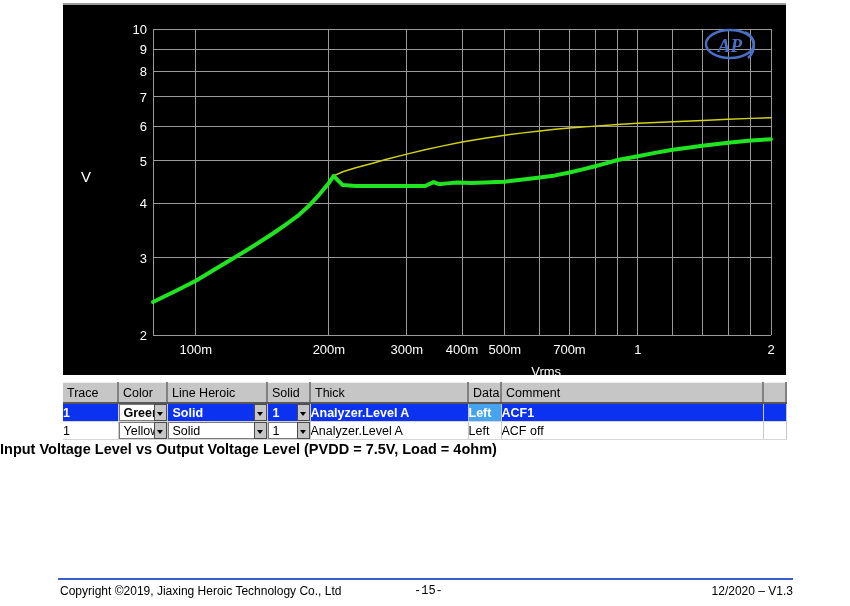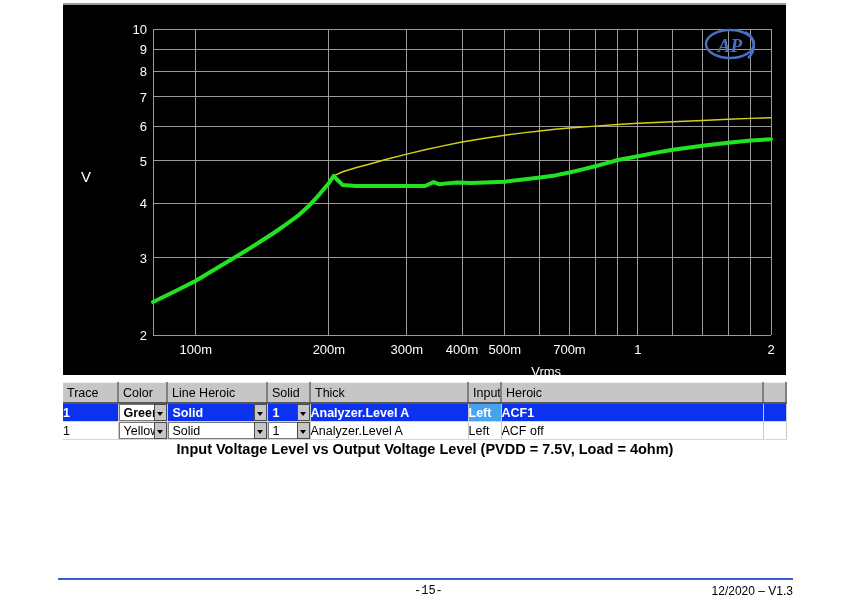--- a/index.html
+++ b/index.html
@@ -130,21 +130,20 @@
     border-right: 3px solid transparent;
     border-top: 4px solid #000000;
   }
 
   
   #caption {
     position: absolute;
     left: 0;
     top: 441px;
     width: 850px;
-    text-align: center;
     font-size: 14.5px;
     font-weight: bold;
     color: #000000;
     font-family: "Liberation Sans", sans-serif;
   }
 
   
   #footer-rule {
     position: absolute;
     left: 58px;
@@ -239,22 +238,22 @@
     <col style="width:262px">
     <col style="width:23px">
   </colgroup>
   <thead>
     <tr>
       <th>Trace</th>
       <th>Color</th>
       <th>Line Heroic</th>
       <th>Solid</th>
       <th>Thick</th>
-      <th>Input</th>
-      <th>Heroic</th>
+      <th>Data</th>
+      <th>Comment</th>
       <th></th>
     </tr>
   </thead>
   <tbody>
 
     <tr class="row-selected">
       <td class="cell-pad">1</td>
       <td class="cell-white">
         <div class="combo">
           <span class="combo-val">Green</span>
@@ -304,15 +303,16 @@
       <td class="cell-pad">ACF  off</td>
       <td></td>
     </tr>
   </tbody>
 </table>
 
 <div id="caption">Input Voltage Level vs Output Voltage Level (PVDD = 7.5V, Load = 4ohm)</div>
 
 <div id="footer-rule"></div>
 <div id="footer">
+  <span id="footer-copyright">Copyright ©2019, Jiaxing Heroic Technology Co., Ltd</span>
   <span id="footer-pagenum">-15-</span>
   <span id="footer-version">12/2020 – V1.3</span>
 </div>
 
 </body></html>

